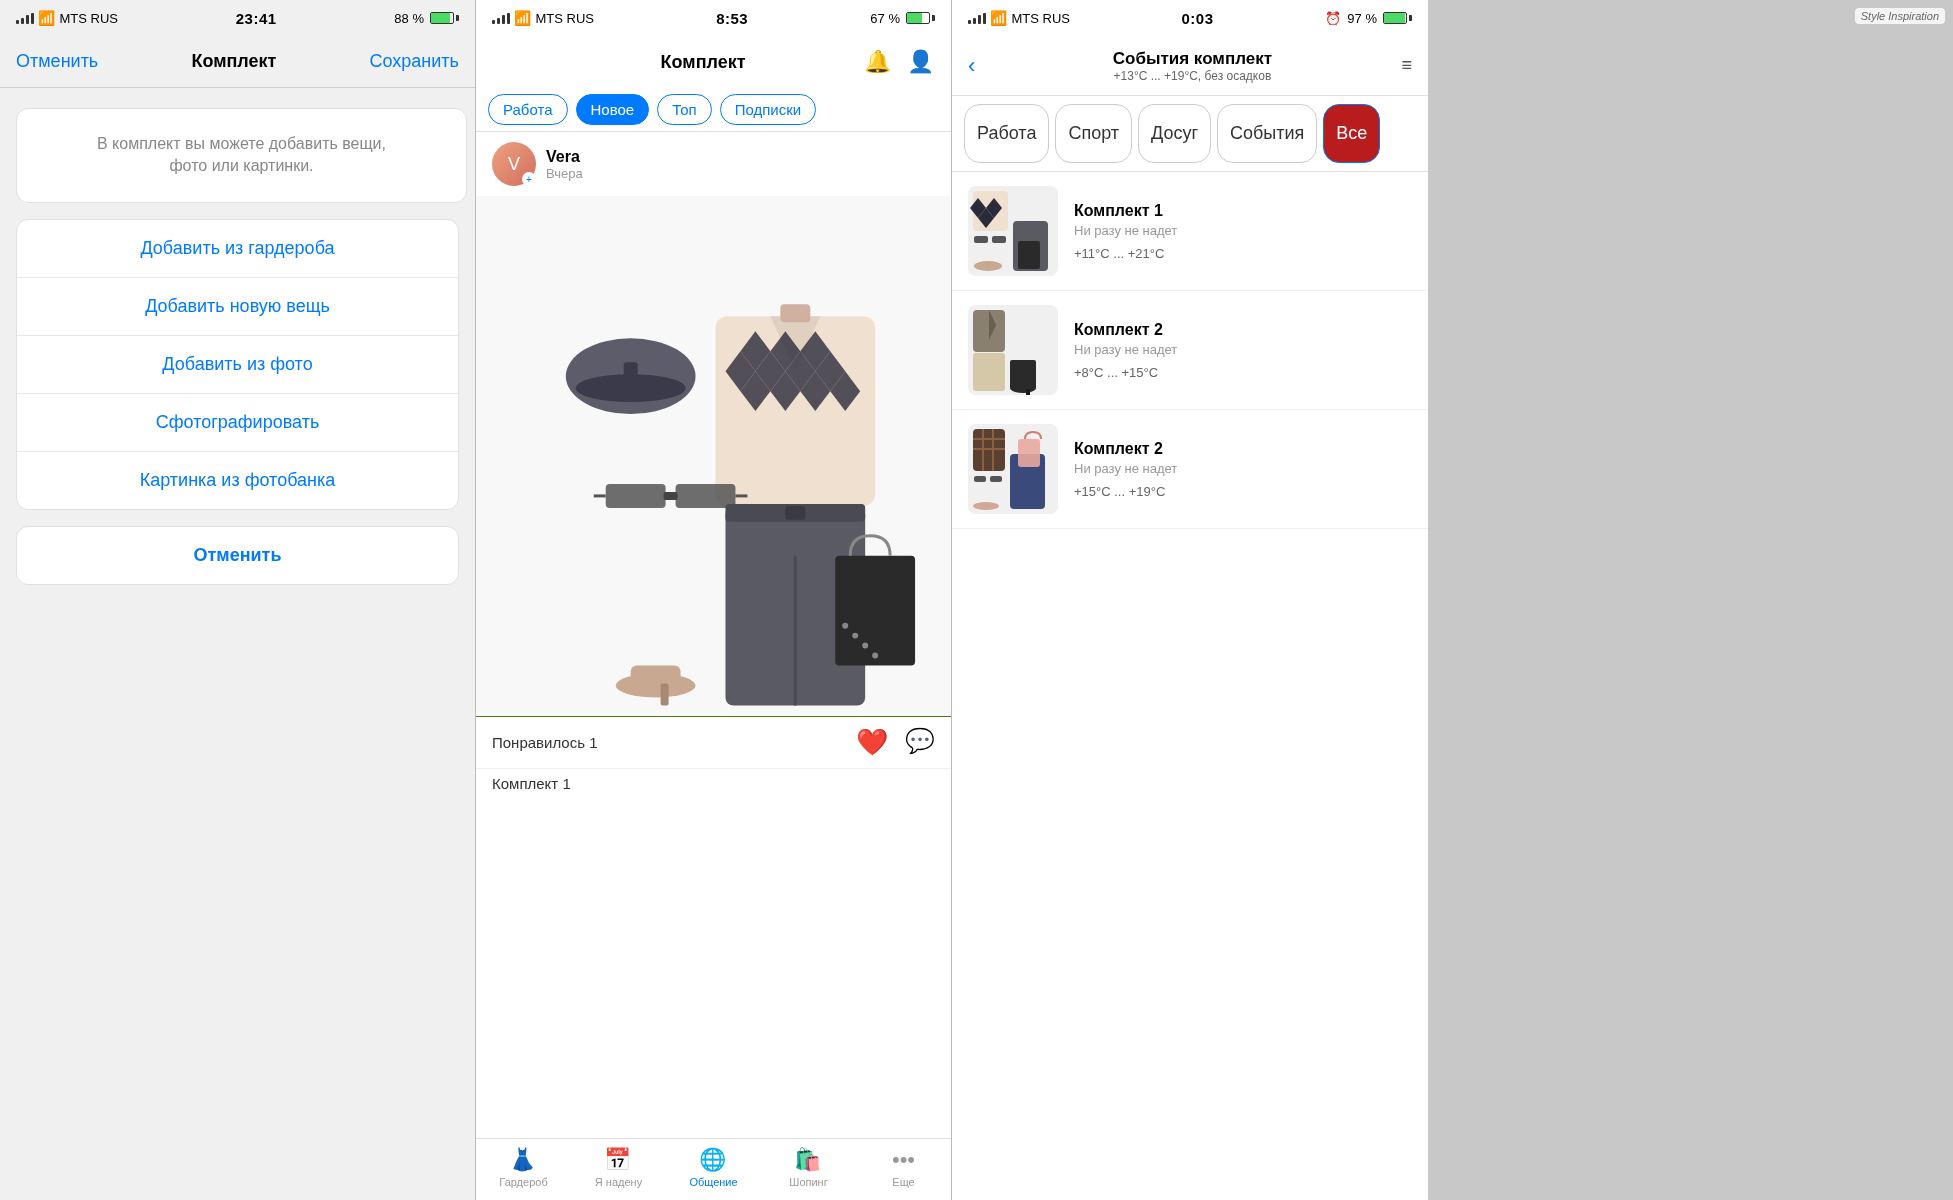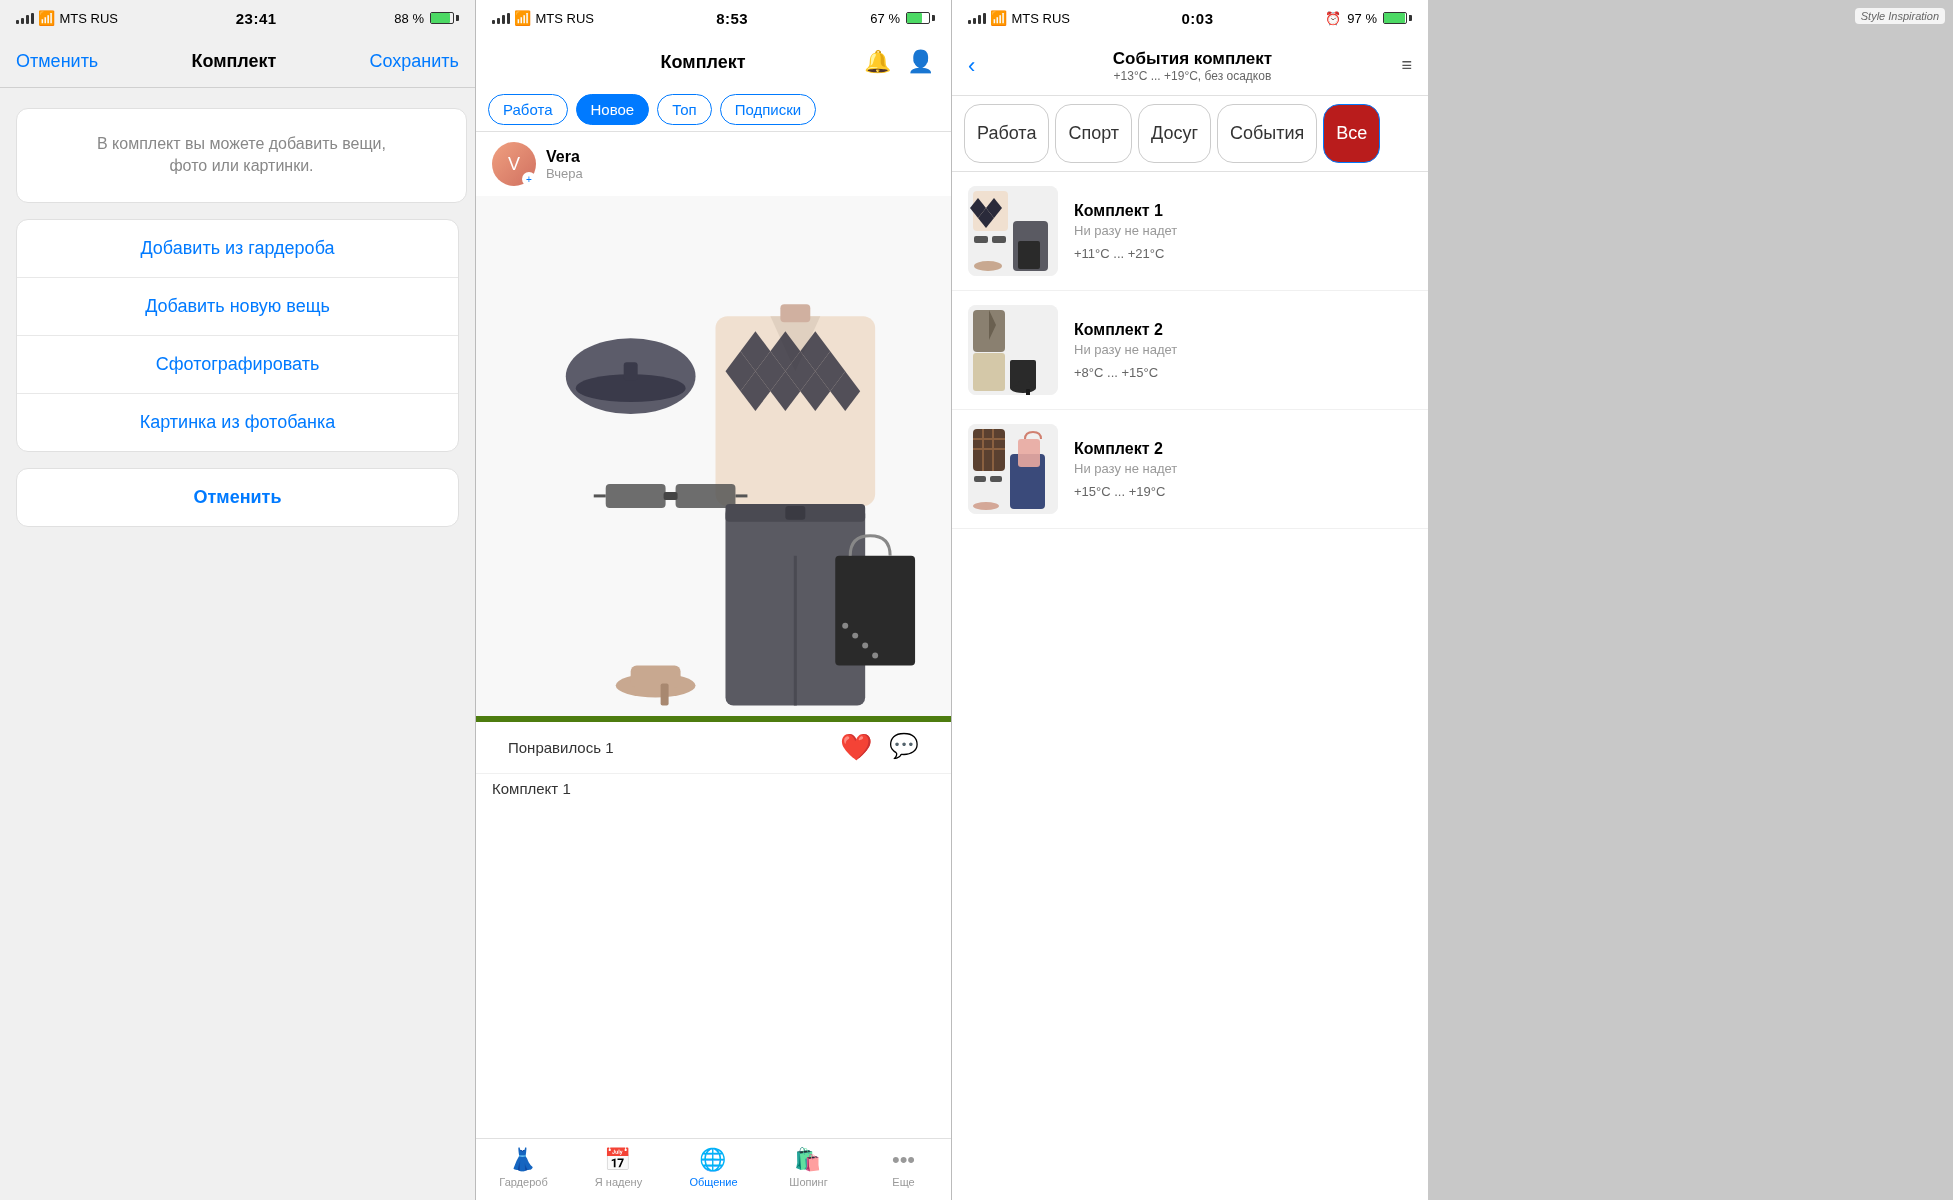--- a/index.html
+++ b/index.html
@@ -264,25 +264,25 @@
       overflow: hidden;
     }
 
     
     .outfit-svg {
       width: 100%;
       height: 100%;
     }
 
     .post-footer {
-      padding: 10px 32px;
+      padding: 10px 16px;
       display: flex;
       align-items: center;
       justify-content: space-between;
-      border-top: 6px solid #4d7c0f;
+      border-top: 1px solid #4d7c0f;
     }
     .likes-text {
       font-size: 15px;
       color: #333;
     }
     .post-actions {
       display: flex;
       gap: 16px;
     }
     .heart-icon {
@@ -512,20 +512,21 @@
       <span class="nav-save">Сохранить</span>
     </div>
 
     <div class="info-box">
       <p class="info-text">В комплект вы можете добавить вещи,<br>фото или картинки.</p>
     </div>
 
     <div class="menu-section">
       <div class="menu-item">Добавить из гардероба</div>
       <div class="menu-item">Добавить новую вещь</div>
+      <div class="menu-item">Добавить из фото</div>
       <div class="menu-item">Сфотографировать</div>
       <div class="menu-item">Картинка из фотобанка</div>
     </div>
 
     <div class="cancel-btn">Отменить</div>
   </div>
 
   <div class="screen2">
 
     <div class="status-bar2">

